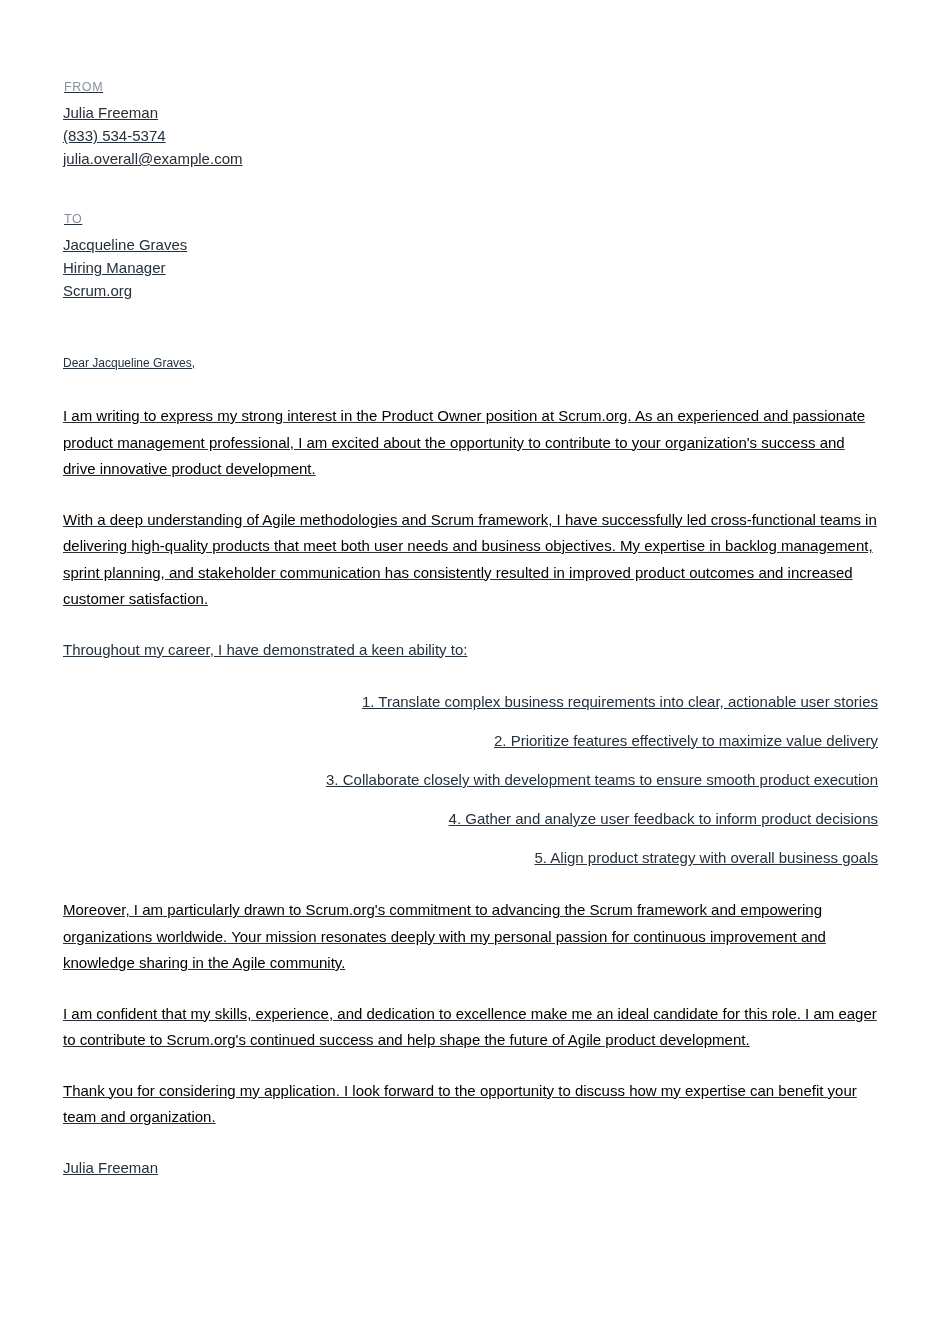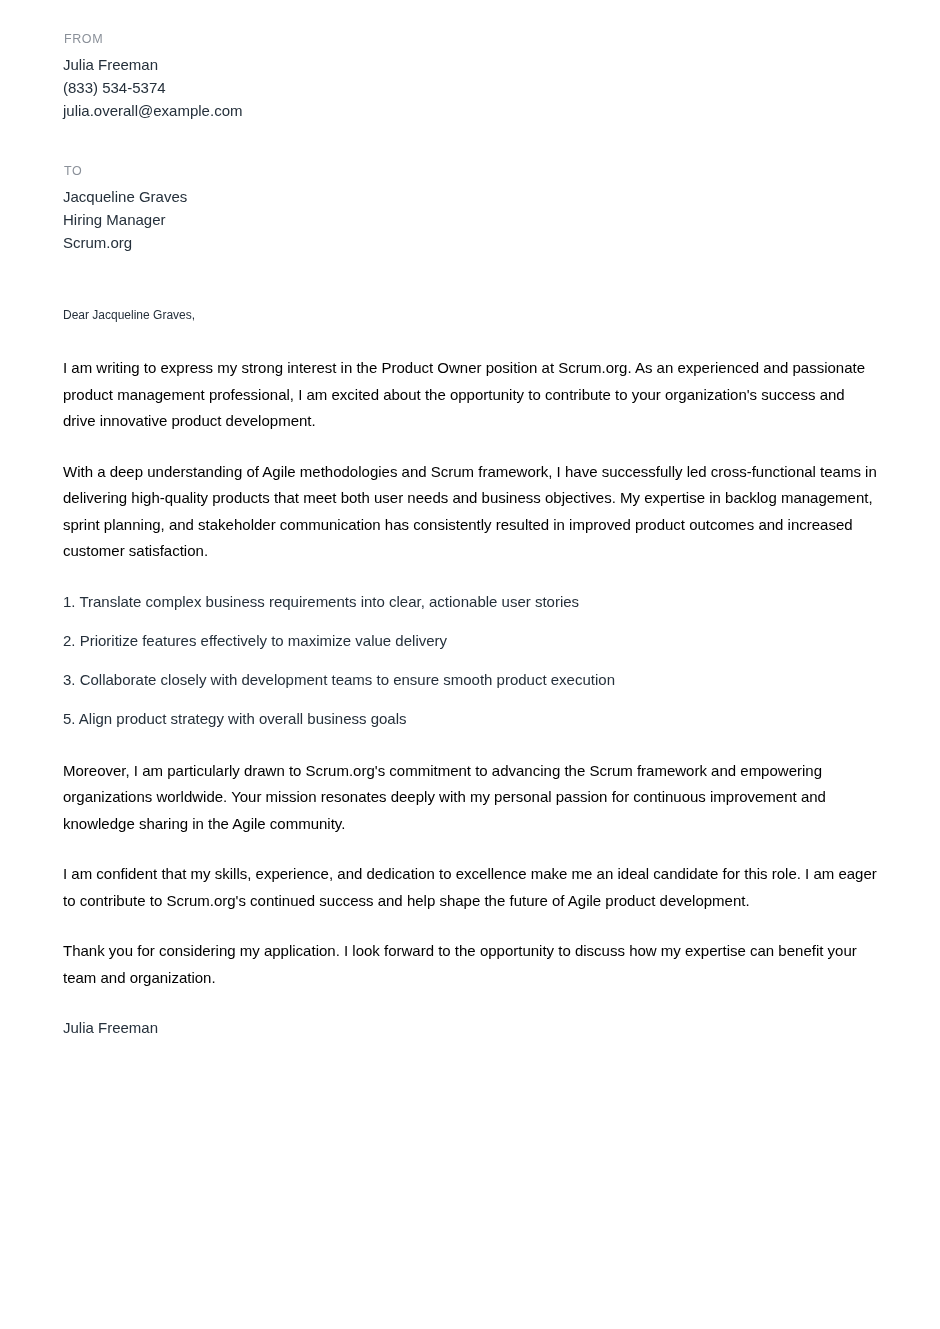--- a/index.html
+++ b/index.html
@@ -11,22 +11,23 @@
     width: 940px;
     height: 1329px;
     font-family: "Liberation Sans", sans-serif;
     color: #25303b;
     -webkit-font-smoothing: antialiased;
   }
   .page {
     box-sizing: border-box;
     width: 940px;
     min-height: 1329px;
-    padding: 32px 62px 40px 63px;
+    padding: 80px 62px 40px 63px;
     background: #ffffff;
+    text-decoration: underline;
   }
   .block-label {
     font-size: 12.5px;
     letter-spacing: 0.6px;
     color: #8a9099;
     margin: 0 0 7px 1px;
     font-weight: 400;
   }
   .sender-block {
     margin-bottom: 42px;
@@ -59,20 +60,21 @@
   ol.numbered {
     list-style: none;
     margin: 0 0 26px 0;
     padding: 0;
   }
   ol.numbered li {
     font-size: 15px;
     line-height: 26px;
     margin: 0 0 13px 0;
     color: #25303b;
+    text-align: right;
   }
   .closing {
     font-size: 15px;
     line-height: 26px;
     margin: 28px 0 0 0;
   }
   .signature {
     font-size: 15px;
     line-height: 26px;
     margin: 14px 0 0 0;
@@ -95,25 +97,27 @@
     <div class="recipient-line">Jacqueline Graves</div>
     <div class="recipient-line">Hiring Manager</div>
     <div class="recipient-line">Scrum.org</div>
   </div>
 
   <div class="salutation">Dear Jacqueline Graves,</div>
 
   <p class="body-para">I am writing to express my strong interest in the Product Owner position at Scrum.org. As an experienced and passionate product management professional, I am excited about the opportunity to contribute to your organization's success and drive innovative product development.</p>
   <p class="body-para">With a deep understanding of Agile methodologies and Scrum framework, I have successfully led cross-functional teams in delivering high-quality products that meet both user needs and business objectives. My expertise in backlog management, sprint planning, and stakeholder communication has consistently resulted in improved product outcomes and increased customer satisfaction.</p>
 
+  <div class="lead-in">Throughout my career, I have demonstrated a keen ability to:</div>
 
   <ol class="numbered">
     <li>1. Translate complex business requirements into clear, actionable user stories</li>
     <li>2. Prioritize features effectively to maximize value delivery</li>
     <li>3. Collaborate closely with development teams to ensure smooth product execution</li>
+    <li>4. Gather and analyze user feedback to inform product decisions</li>
     <li>5. Align product strategy with overall business goals</li>
   </ol>
 
   <p class="body-para">Moreover, I am particularly drawn to Scrum.org's commitment to advancing the Scrum framework and empowering organizations worldwide. Your mission resonates deeply with my personal passion for continuous improvement and knowledge sharing in the Agile community.</p>
   <p class="body-para">I am confident that my skills, experience, and dedication to excellence make me an ideal candidate for this role. I am eager to contribute to Scrum.org's continued success and help shape the future of Agile product development.</p>
   <p class="body-para">Thank you for considering my application. I look forward to the opportunity to discuss how my expertise can benefit your team and organization.</p>
 
   <div class="signature">Julia Freeman</div>
 
 </div>

